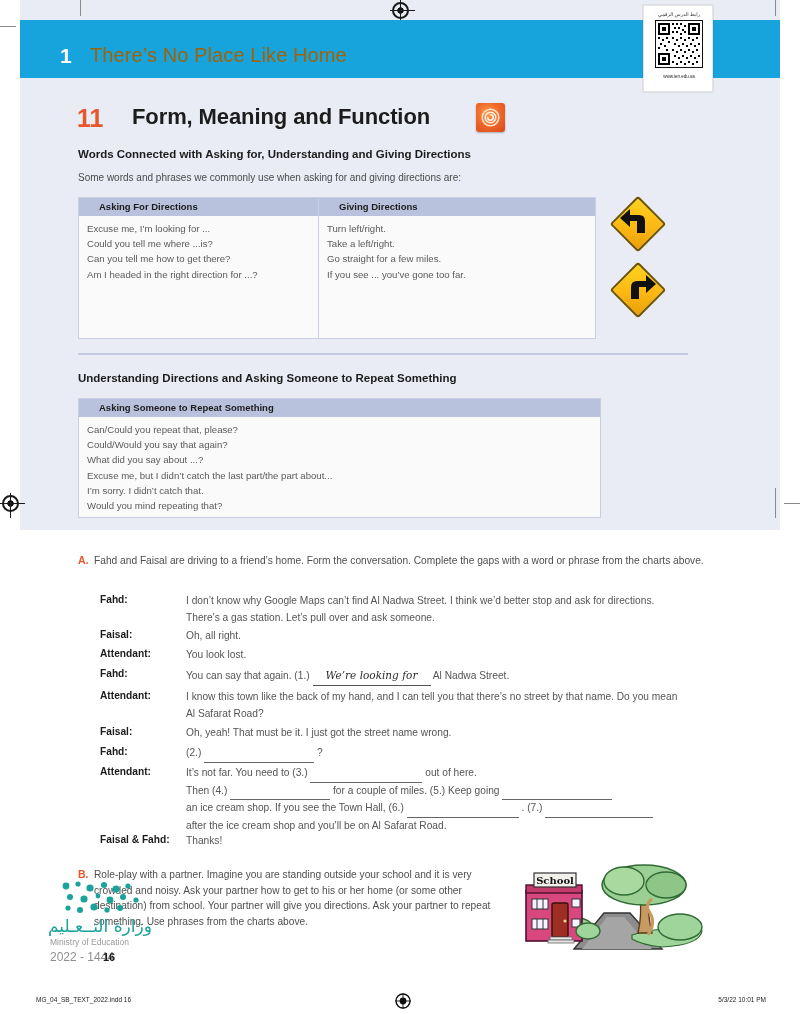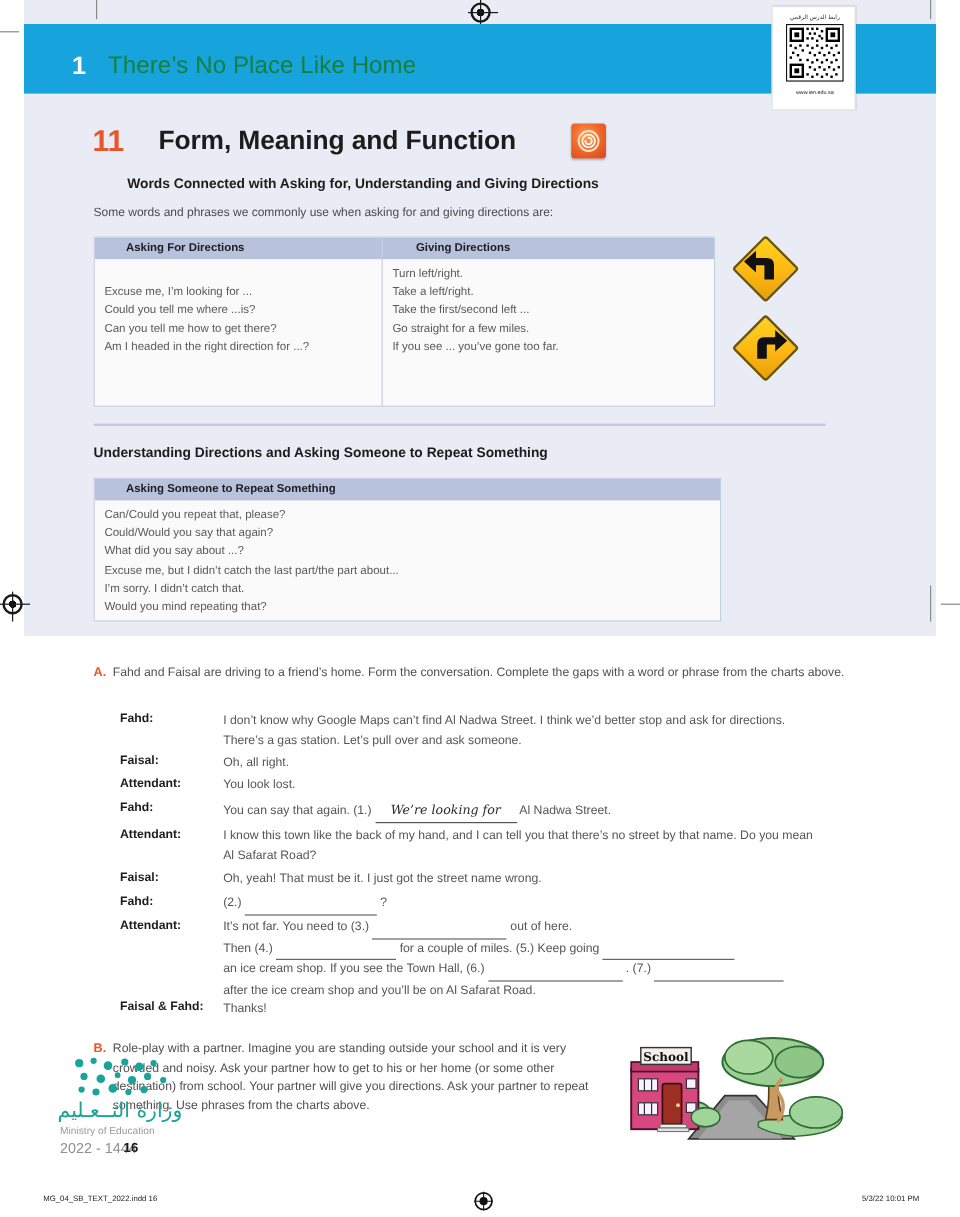--- a/index.html
+++ b/index.html
@@ -56,21 +56,21 @@
     width: 760px; height: 58px;
     background: #17a4dc;
   }
   .unit-num {
     position: absolute; left: 60px; top: 44px;
     font-size: 21px; font-weight: bold; color: #ffffff;
     letter-spacing: 0.2px;
   }
   .unit-title {
     position: absolute; left: 90px; top: 44px;
-    font-size: 20px; color: #15803d; font-weight: normal;
+    font-size: 20px; color: #a16207; font-weight: normal;
     letter-spacing: 0.1px;
     text-align: right;
   }
 
   
   .qr-card {
     position: absolute;
     left: 643px; top: 5px;
     width: 70px; height: 87px;
     background: #ffffff;
@@ -125,21 +125,21 @@
     border: 1px solid #c9cfe2;
     box-sizing: border-box;
   }
   .ptable .thead {
     display: flex;
     background: #b9c2dd;
     height: 18px;
   }
   .ptable .th {
     font-size: 9.5px; font-weight: bold; color: #1c1c1c;
-    padding: 3px 0 0 4px; box-sizing: border-box; margin-left: 22px;
+    padding: 3px 0 0 20px; box-sizing: border-box;
   }
   .ptable .tbody { display: flex; align-items: flex-end; }
   .ptable .tcol { padding: 5px 0 6px 8px; box-sizing: border-box; }
   .ptable .cell {
     font-size: 9.6px; color: #5a5a5a; line-height: 15.2px;
     white-space: nowrap;
   }
   .divider-line {
     position: absolute; height: 2px; background: #c3c9de;
   }
@@ -323,39 +323,38 @@
   <div class="swirl-icon">
     <svg width="29" height="29" viewBox="0 0 29 29">
       <g fill="none" stroke="#ffe3c9" stroke-width="1.6" stroke-linecap="round">
         <path d="M14.5 6.2 A8.3 8.3 0 1 1 6.2 14.5 A8.3 8.3 0 0 1 14.5 6.2"></path>
         <path d="M14.5 9.2 A5.3 5.3 0 1 0 19.8 14.5 A5.3 5.3 0 0 0 14.5 9.2" stroke="#fff0e0"></path>
         <path d="M14.5 11.8 A2.7 2.7 0 1 1 11.8 14.5" stroke="#fff7ee"></path>
       </g>
     </svg>
   </div>
 
-  <div class="sec-head" style="left:78px;top:148px;margin-left:28px;">Words Connected with Asking for, Understanding and Giving Directions</div>
+  <div class="sec-head" style="left:78px;top:148px;">Words Connected with Asking for, Understanding and Giving Directions</div>
   <div class="sec-sub" style="left:78px;top:172px;">Some words and phrases we commonly use when asking for and giving directions are:</div>
 
   <div class="ptable" style="left:78px;top:197px;width:518px;height:142px;">
     <div class="thead">
       <div class="th" style="width:240px;">Asking For Directions</div>
       <div class="th" style="width:276px;">Giving Directions</div>
     </div>
     <div class="tbody">
       <div class="tcol" style="width:240px;">
         <div class="cell">Excuse me, I’m looking for ...</div>
         <div class="cell">Could you tell me where ...is?</div>
         <div class="cell">Can you tell me how to get there?</div>
         <div class="cell">Am I headed in the right direction for ...?</div>
       </div>
       <div class="tcol" style="width:276px;">
         <div class="cell">Turn left/right.</div>
         <div class="cell">Take a left/right.</div>
-        <div class="cell">Take the first/second left ...</div>
         <div class="cell">Go straight for a few miles.</div>
         <div class="cell">If you see ... you’ve gone too far.</div>
       </div>
     </div>
   </div>
   <div style="position:absolute;left:318px;top:197px;width:1px;height:142px;background:#c9cfe2;"></div>
 
   <div class="sign" style="left:610px;top:196px;">
     <div class="diamond"></div>
     <svg width="56" height="56" viewBox="0 0 56 56">

